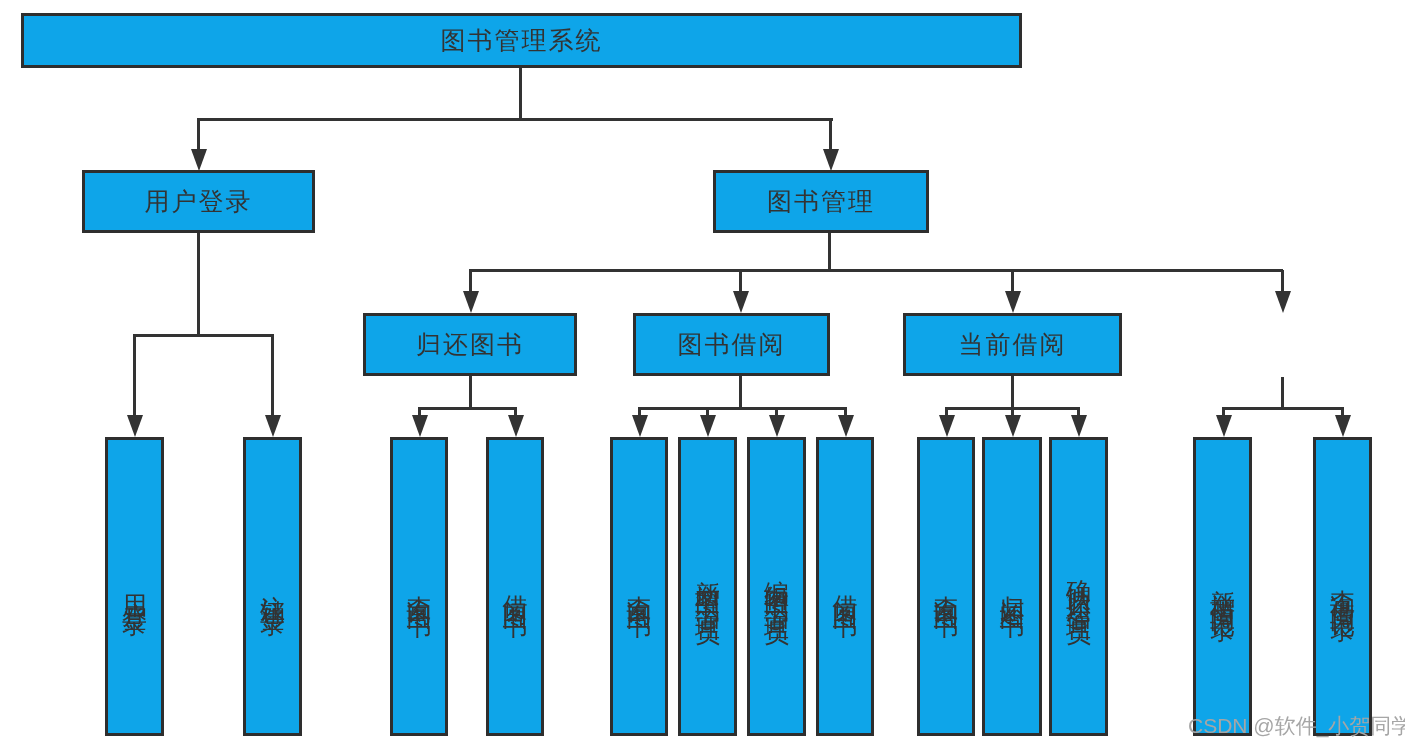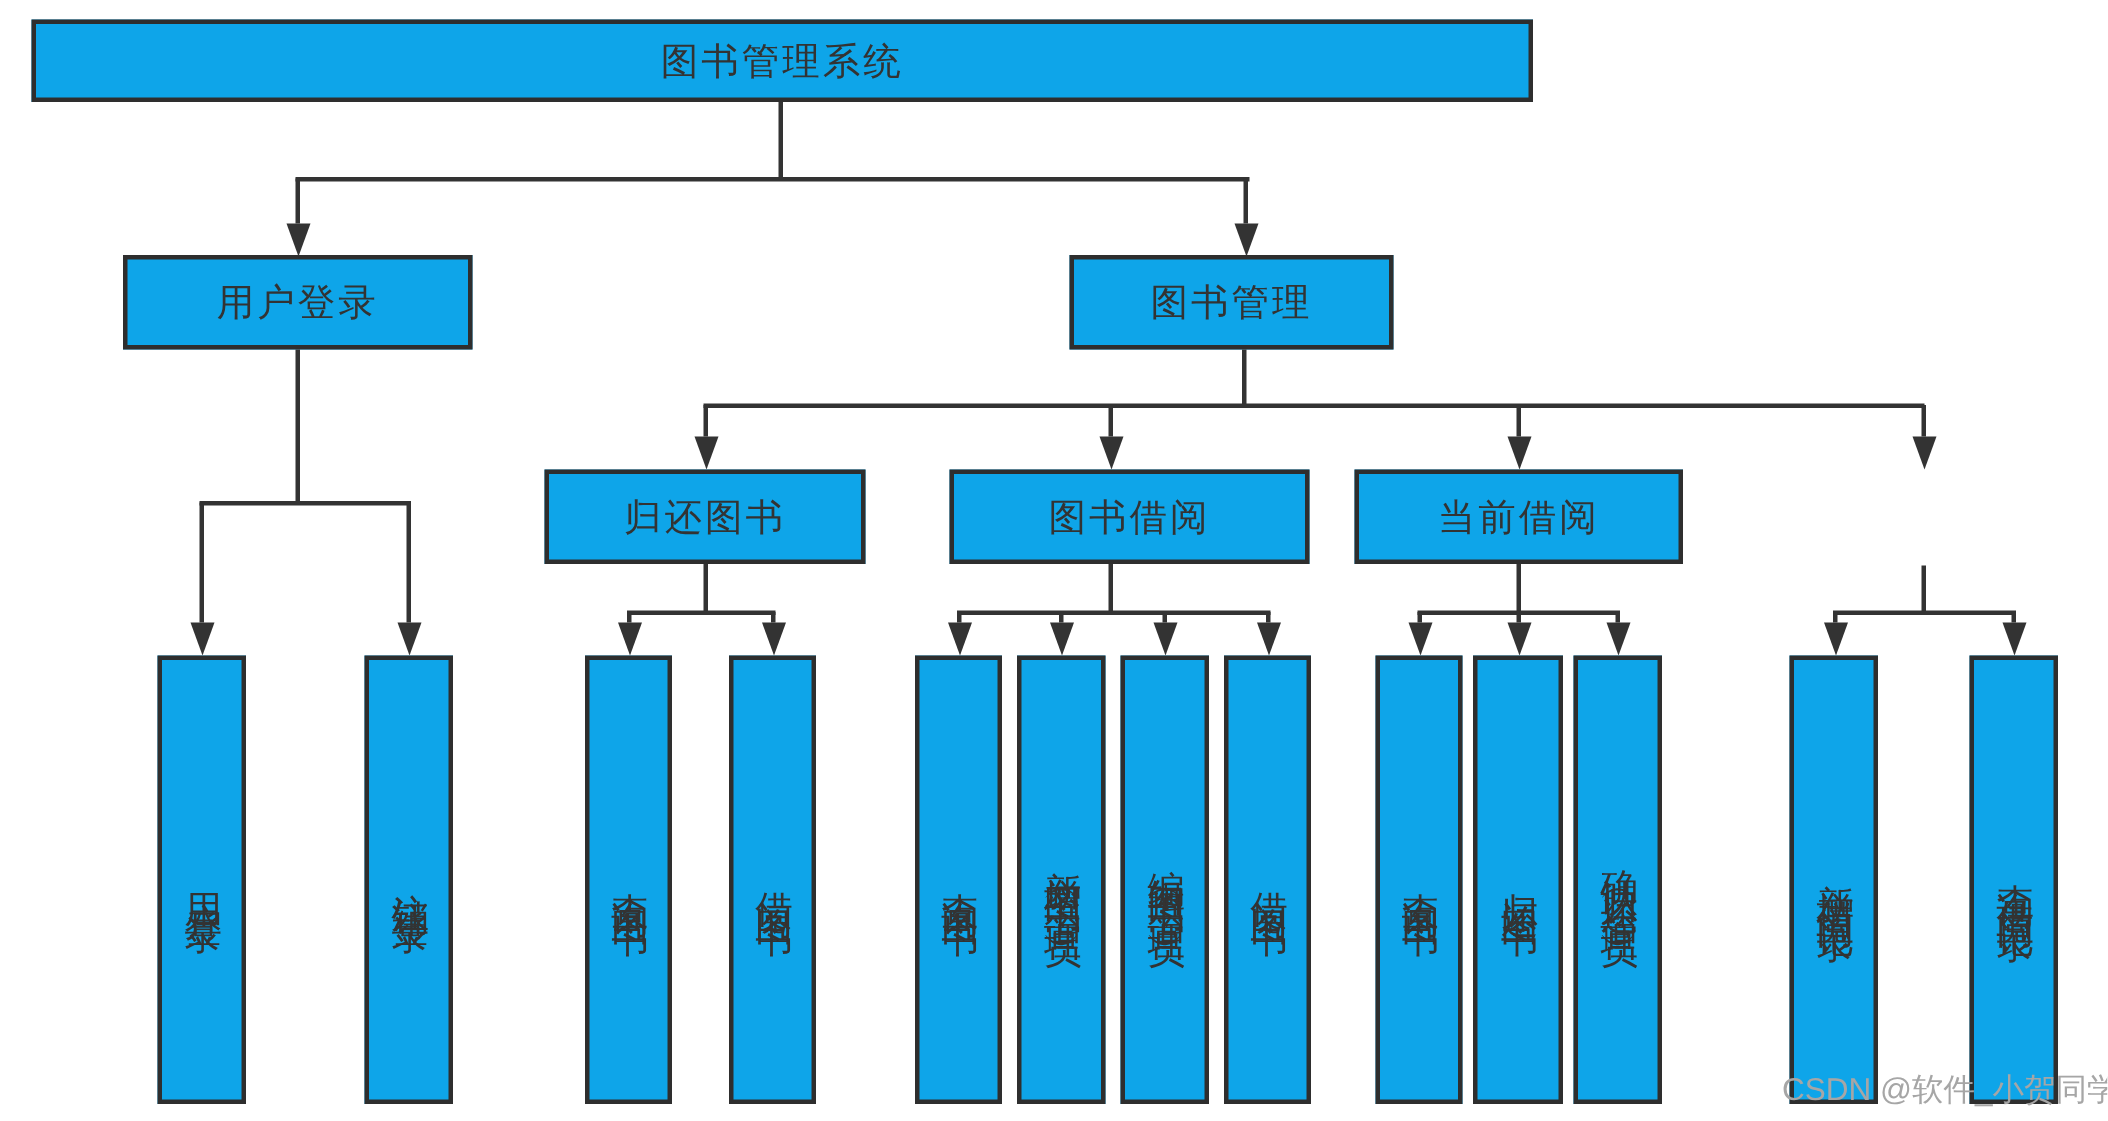--- a/index.html
+++ b/index.html
@@ -64,21 +64,21 @@
   <div class="vl" style="left:828px; top:233px; height:38px;"></div>
   <div class="hl" style="left:469px; top:269px; width:814px;"></div>
   <div class="ar" style="left:469px; top:270px; height:21px;"></div>
   <div class="ar" style="left:739px; top:270px; height:21px;"></div>
   <div class="ar" style="left:1011px; top:270px; height:21px;"></div>
   <div class="ar" style="left:1281px; top:270px; height:21px;"></div>
 
   <div class="bx h" style="left:363px; top:313px; width:214px; height:63px;">
     <span>归还图书</span>
   </div>
-  <div class="bx h" style="left:633px; top:313px; width:240px; height:63px;">
+  <div class="bx h" style="left:633px; top:313px; width:197px; height:63px;">
     <span>图书借阅</span>
   </div>
   <div class="bx h" style="left:903px; top:313px; width:219px; height:63px;">
     <span>当前借阅</span>
   </div>
 
   <div class="vl" style="left:469px; top:376px; height:33px;"></div>
   <div class="hl" style="left:418px; top:407px; width:99px;"></div>
   <div class="ar" style="left:418px; top:408px; height:7px;"></div>
   <div class="ar" style="left:514px; top:408px; height:7px;"></div>

